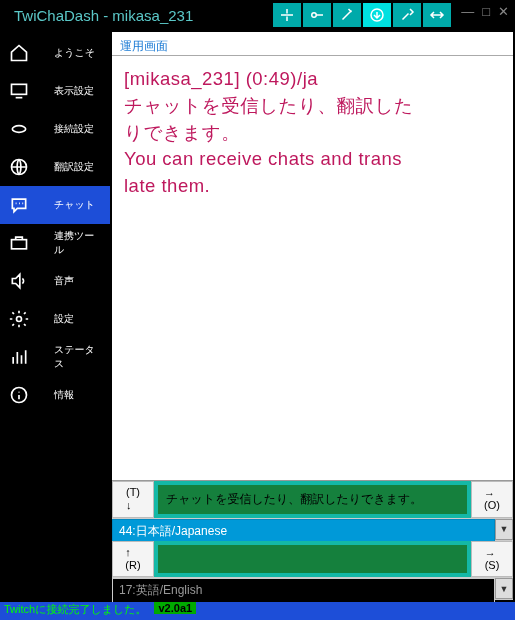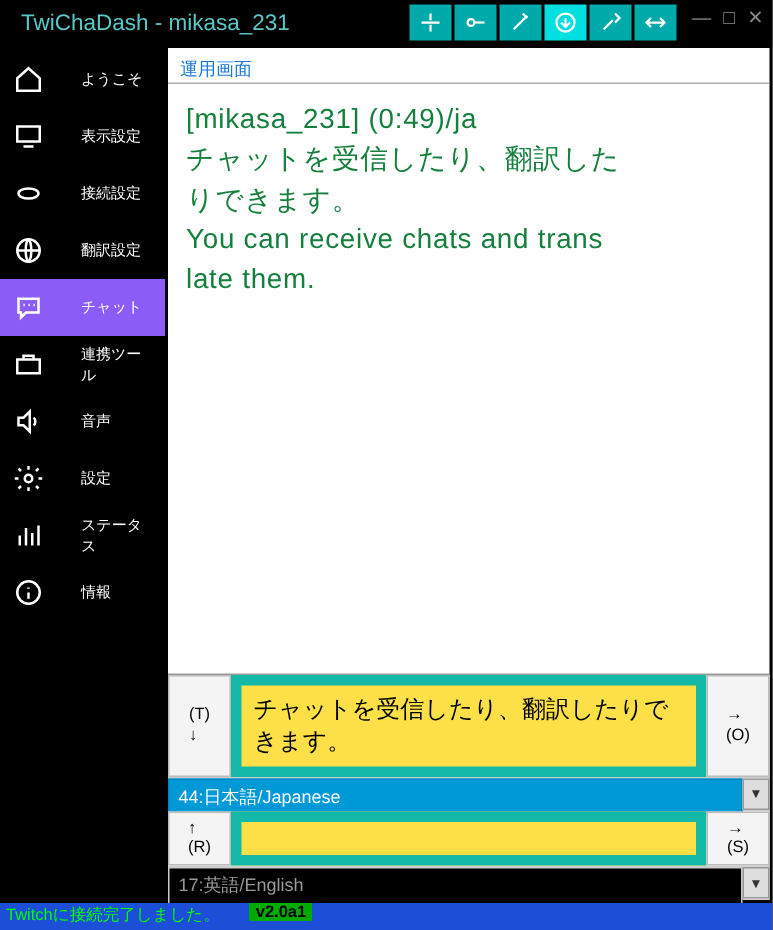--- a/index.html
+++ b/index.html
@@ -7,34 +7,34 @@
 .window{width:515px;height:620px;display:flex;flex-direction:column;background:#000}
 .titlebar{height:30px;background:#000;display:flex;align-items:center;padding:0 4px;color:#0cc}
 .title{font-size:15px;color:#5bc8c8;padding-left:10px;flex:1}
 .toolbar{display:flex;gap:2px;margin-right:60px}
 .toolbar-btn{width:28px;height:24px;background:#0aa;display:flex;align-items:center;justify-content:center;color:#fff}
 .toolbar-btn.highlight{background:#00e0e0}
 .winctrl{position:absolute;top:4px;right:6px;display:flex;gap:8px;color:#888;font-size:13px}
 .main{flex:1;display:flex;background:#000}
 .sidebar{width:110px;background:#000;padding-top:4px}
 .sidebar-item{display:flex;align-items:center;height:38px;padding:0 8px;color:#fff;font-size:10px;gap:24px;cursor:pointer}
-.sidebar-item.active{background:#8b5cf6}
+.sidebar-item.active{background:#1d4ed8}
 .sidebar-icon{width:22px;height:22px;display:flex;align-items:center;justify-content:center;flex-shrink:0}
 .content{flex:1;background:#fff;display:flex;flex-direction:column;border:2px solid #000}
 .tab-strip{height:24px;border-bottom:1px solid #aaa;display:flex;align-items:flex-end;padding:0 8px;color:#1678d4;font-size:12px}
-.chat-area{flex:1;padding:10px 12px;font-family:"Courier New",monospace;font-size:18.5px;color:#15803d;line-height:1.45;overflow:auto;letter-spacing:0.5px}
+.chat-area{flex:1;padding:10px 12px;font-family:"Courier New",monospace;font-size:18.5px;color:#be185d;line-height:1.45;overflow:auto;letter-spacing:0.5px}
 .input-section{border-top:1px solid #999}
 .input-row{display:flex;align-items:stretch;border-bottom:1px solid #ccc}
 .side-btn{width:42px;background:#f4f4f4;border:1px solid #bbb;display:flex;flex-direction:column;align-items:center;justify-content:center;font-size:11px;line-height:1.2;padding:4px 0;cursor:pointer}
-.text-field{flex:1;border:7px solid #14b8a6;padding:6px 8px;font-size:16px;background:#fde047}
+.text-field{flex:1;border:4px solid #14b8a6;padding:6px 8px;font-size:12px;background:#15803d}
 .lang-select{flex:1;height:25px;background:#0099d8;color:#fff;padding:0 6px;display:flex;align-items:center;font-size:12px;border:1px solid #0088c0}
 .lang-select.disabled{background:#000000;color:#999;border:1px solid #ccc}
 .dropdown-arrow{width:18px;background:#ddd;border:1px solid #999;display:flex;align-items:center;justify-content:center;font-size:9px;color:#333}
 .statusbar{height:18px;background:#1d4ed8;color:#0f0;display:flex;align-items:flex-start;padding:0 4px;font-size:11px}
-.status-badge{background:#0a0;color:#000;padding:0 4px;margin-left:20px;font-weight:bold}
+.status-badge{background:#0a0;color:#000;padding:0 4px;margin-left:8px;font-weight:bold}
 svg{width:20px;height:20px;fill:none;stroke:#fff;stroke-width:2}
 .toolbar-btn svg{stroke:#fff;width:18px;height:18px}
 </style>
 </head>
 <body>
 
 <div class="window">
   <div class="titlebar">
     <div class="title">TwiChaDash - mikasa_231</div>
     <div class="toolbar">

